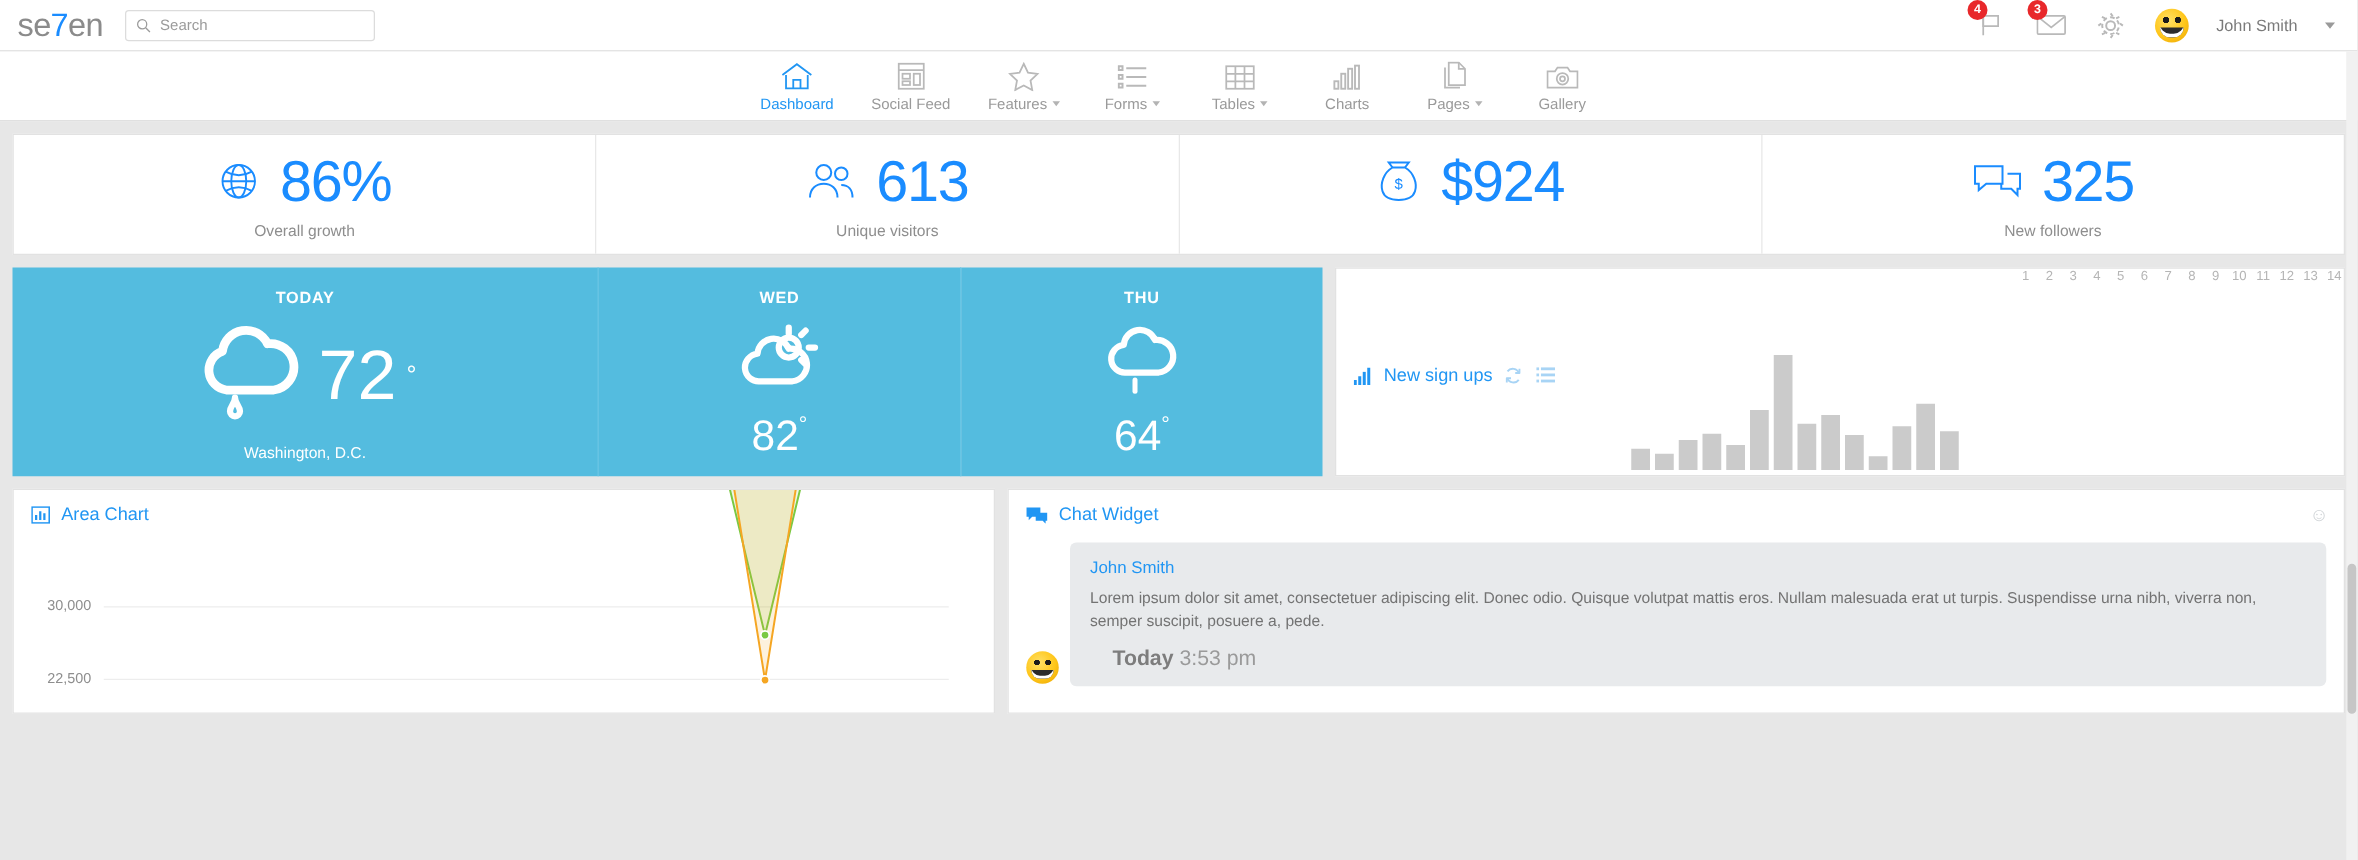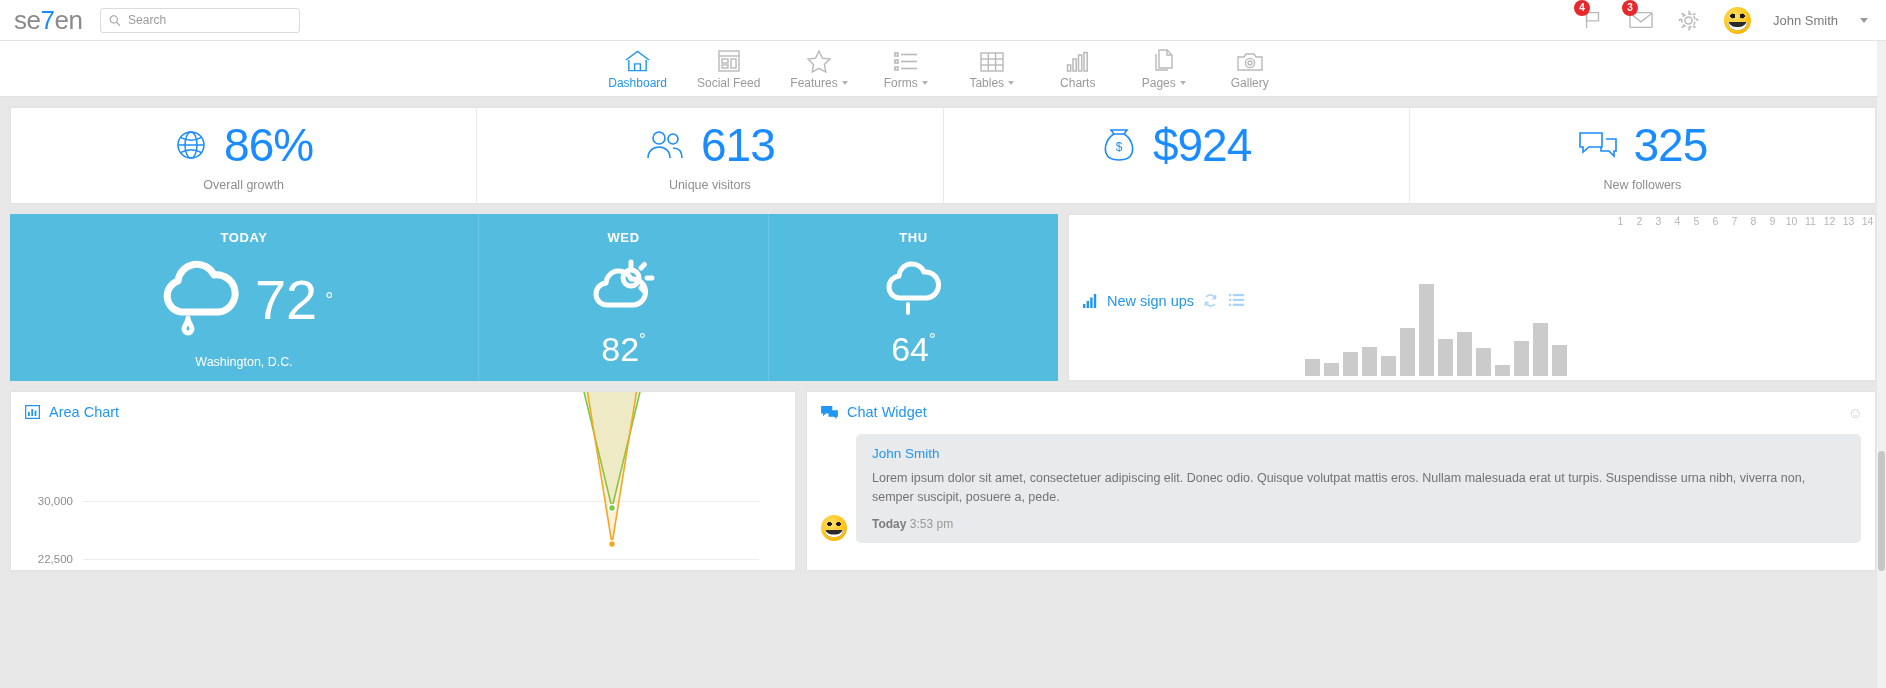--- a/index.html
+++ b/index.html
@@ -106,21 +106,21 @@
   .barchart { flex: 1; display: flex; align-items: flex-end; justify-content: center; gap: 4px; padding: 0 0 4px; }
   .barcol { width: 15px; display: flex; flex-direction: column; align-items: center; }
   .bar { width: 15px; background: #cbcbcb; }
   .barlabels { display: flex; justify-content: center; gap: 4px; padding-bottom: 8px; }
   .barlabels span { width: 15px; text-align: center; font-size: 10.5px; color: #b5b5b5; }
 
   .brow { display: flex; gap: 10px; margin-top: 10px; }
   .areapanel { flex: 0 0 786px; height: 180px; position: relative; overflow: hidden; }
   .chatpanel { flex: 1; height: 180px; position: relative; overflow: hidden; }
 
-  .axis { position: absolute; left: 0; top: 80px; width: 100%; }
+  .axis { position: absolute; left: 0; top: 64px; width: 100%; }
   .gridrow { display: flex; align-items: center; height: 58px; }
   .gridlabel { width: 72px; text-align: right; font-size: 11.5px; color: #8e8e8e; padding-right: 10px; }
   .gridline { flex: 1; height: 1px; background: #ededed; margin-right: 36px; }
   .areasvg { position: absolute; left: 0; top: 0; }
 
   .chatbody { padding: 8px 14px 0 14px; display: flex; align-items: flex-end; gap: 9px; }
   .chatavatar {
     width: 26px; height: 26px; border-radius: 50%; flex: none; margin-bottom: 2px;
     background: radial-gradient(circle at 40% 35%, #ffe066 0%, #ffc61a 55%, #e8a200 100%);
     position: relative; overflow: hidden;
@@ -131,21 +131,21 @@
       radial-gradient(circle at 22% 50%, #1b1b1b 0 2.2px, transparent 2.4px),
       radial-gradient(circle at 78% 50%, #1b1b1b 0 2.2px, transparent 2.4px);
   }
   .chatavatar::after {
     content: ""; position: absolute; bottom: 4px; left: 4px; width: 18px; height: 7px;
     border-radius: 0 0 9px 9px; background: #2b2b2b; box-shadow: inset 0 -2.5px 0 #fff;
   }
   .bubble { background: #e8eaec; border-radius: 5px; padding: 12px 16px; flex: 1; }
   .bubble .who { color: #2196f3; font-size: 13.5px; margin-bottom: 8px; }
   .bubble .msg { font-size: 12.5px; color: #737373; line-height: 1.55; }
-  .bubble .when { font-size: 12px; color: #9a9a9a; margin-top: 9px; }
+  .bubble .when { font-size: 17px; color: #9a9a9a; margin-top: 9px; margin-left: 18px; }
   .when b { color: #7d7d7d; font-weight: bold; }
   .smileycorner { position: absolute; right: 12px; top: 12px; color: #cfd3d6; font-size: 15px; }
 
   .scrollbar {
     position: absolute; right: 0; top: 41px; width: 9px; bottom: 0; background: #f1f1f1;
   }
   .scrollthumb { position: absolute; right: 1px; top: 410px; width: 7px; height: 120px; background: #c6c6c6; border-radius: 4px; }
 </style>
 </head>
 <body>

